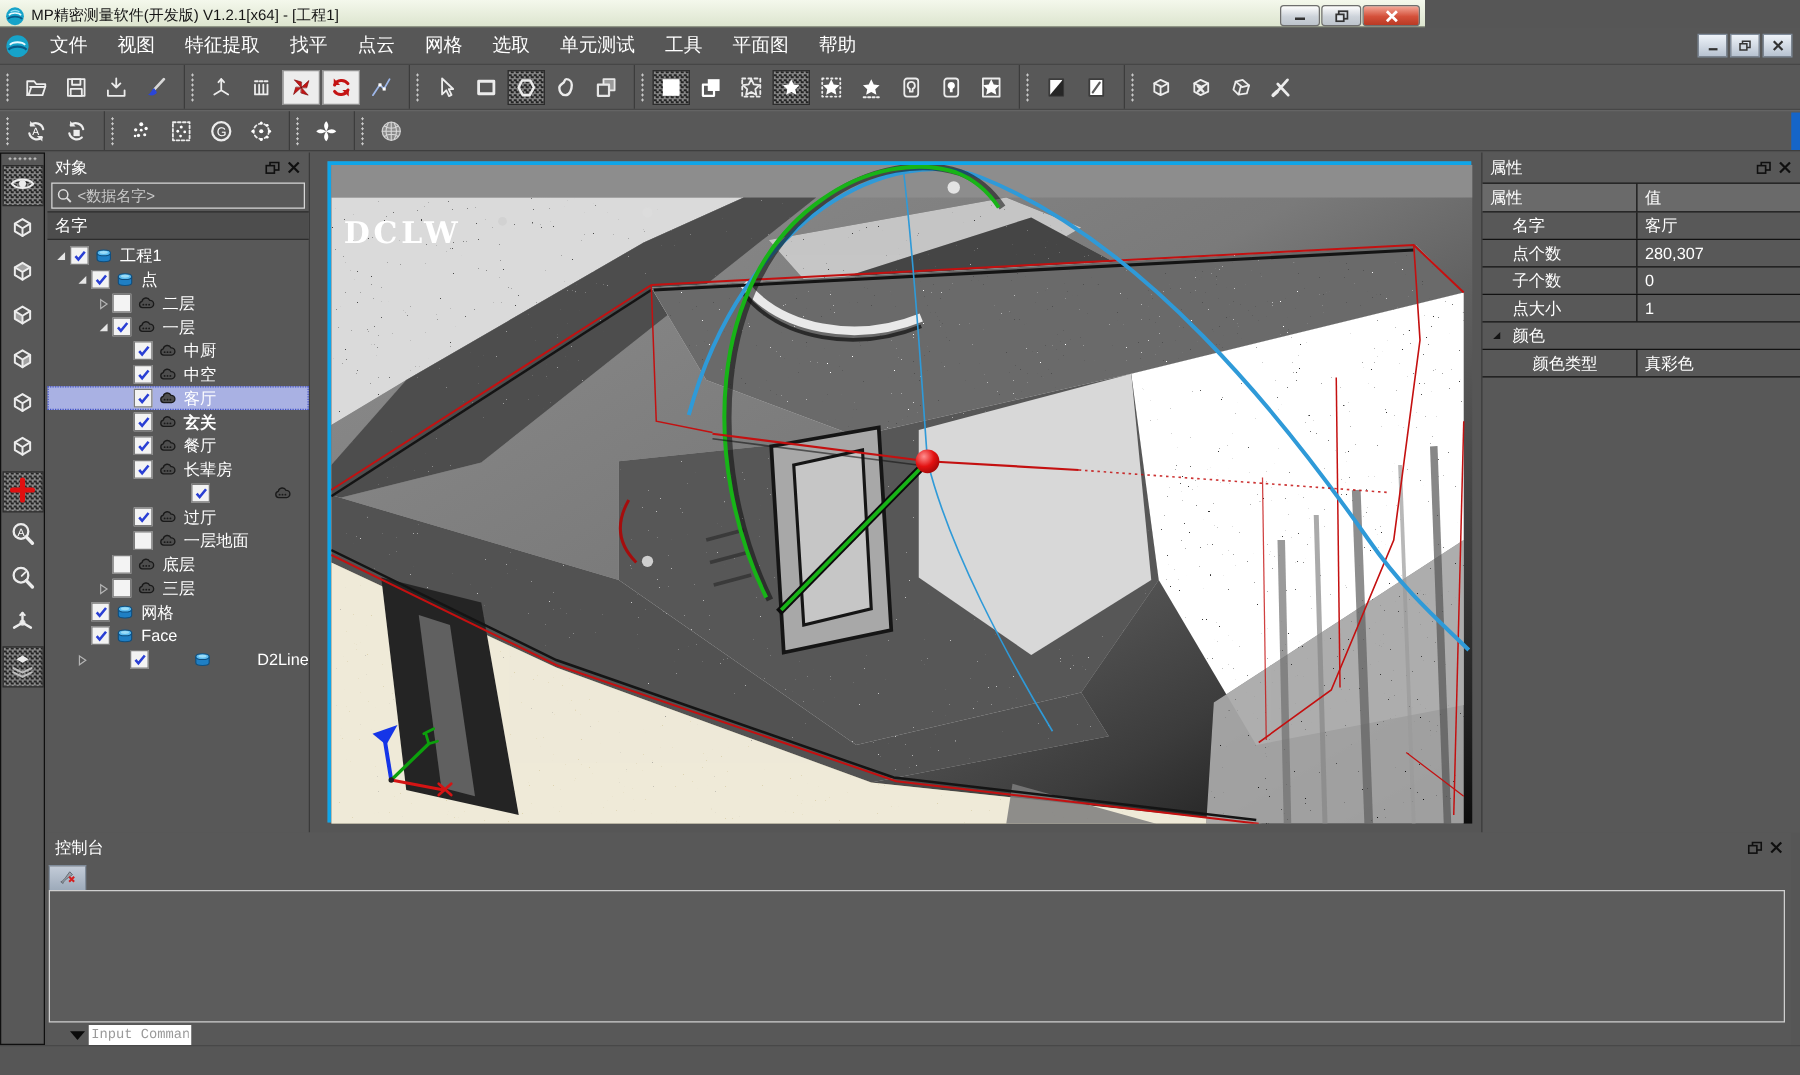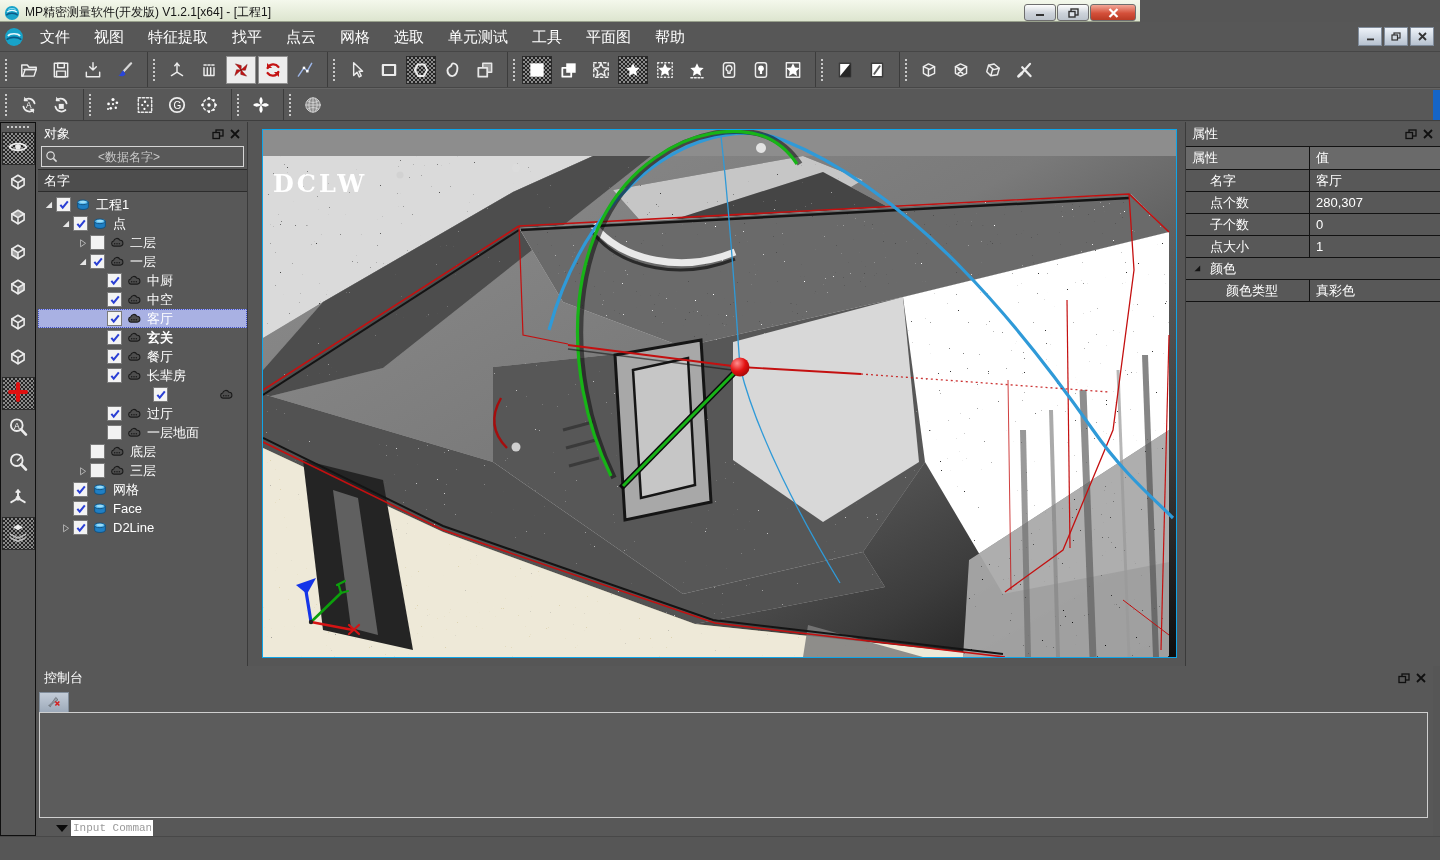--- a/index.html
+++ b/index.html
@@ -37,33 +37,33 @@
   #left-strip .tb-handle{width:24px;height:4px;margin:2px 0;background-size:4px 4px;}
   .sbtn{width:33px;height:33px;margin:1px 0;display:flex;align-items:center;justify-content:center;background:transparent;border:1px solid transparent;box-sizing:border-box;padding:0;}
   .sbtn.active{background-image:repeating-conic-gradient(#242424 0% 25%,#8a8a8a 0% 50%);background-size:4px 4px;border:1px solid #2c2c2c;}
   
   .panel-title{height:24px;display:flex;align-items:center;color:#fff;font-size:13px;padding:0 4px 0 6px;}
   .panel-title .sp{flex:1;}
   .pbtn{width:17px;height:15px;display:flex;align-items:center;justify-content:center;background:transparent;border:none;padding:0;}
   
   #objects-panel{top:122px;left:38px;width:210px;height:544px;background:#585858;border-right:1px solid #3a3a3a;box-sizing:border-box;}
   #search-row{margin:0 3px 2px 3px;height:19px;border:1px solid #d6d6d6;display:flex;align-items:center;padding:0 3px;}
-  #search-input{flex:1;background:transparent;border:none;outline:none;color:#fef9c3;font-size:12px;width:100%;margin-left:36px;}
+  #search-input{flex:1;background:transparent;border:none;outline:none;color:#fef9c3;font-size:12px;width:100%;}
   #search-input::placeholder{color:#c9c9c9;}
   #name-header{height:21px;background:#4d4d4d;border-top:1px solid #2c2c2c;border-bottom:1px solid #2c2c2c;color:#fff;font-size:13px;line-height:21px;padding-left:6px;}
   #tree{padding-top:3px;}
   .trow{height:19px;display:flex;align-items:center;color:#fff;font-size:13px;box-sizing:border-box;}
   .trow.sel{background:#a9b1e3;outline:1px dotted #4050c8;outline-offset:-1px;}
   .texp{width:13px;height:12px;display:flex;align-items:center;justify-content:center;flex:none;}
   .cb{width:13px;height:13px;background:#f3f3f3;border:1px solid #7a7a7a;margin:0 4px 0 1px;display:flex;align-items:center;justify-content:center;flex:none;box-sizing:content-box;}
   .ticon{width:17px;height:16px;margin-right:4px;display:flex;align-items:center;flex:none;}
   
   #vsplit{top:122px;left:248px;width:14px;height:544px;background:#565656;}
   
-  #viewport{top:129px;left:262px;width:915px;height:529px;border:1px solid #0ea5e9;box-sizing:border-box;background:#6f6f6f;}
+  #viewport{top:129px;left:262px;width:915px;height:529px;border:3px solid #0ea5e9;box-sizing:border-box;background:#6f6f6f;}
   
   #props-panel{top:122px;left:1185px;width:255px;height:544px;background:#585858;box-sizing:border-box;border-left:1px solid #3a3a3a;}
   #prop-header{display:flex;height:22px;background:#6a6a6a;border-top:1px solid #121212;border-bottom:1px solid #121212;color:#fff;font-size:13px;}
   #prop-header .c1{width:124px;line-height:22px;padding-left:6px;border-right:1px solid #121212;box-sizing:border-box;}
   #prop-header .c2{flex:1;line-height:22px;padding-left:6px;}
   .prow{display:flex;height:21px;border-bottom:1px solid #121212;color:#fff;font-size:13px;align-items:stretch;}
   .prow .pl{width:124px;border-right:1px solid #121212;box-sizing:border-box;display:flex;align-items:center;padding-left:24px;}
   .prow .pl.ind2{padding-left:40px;}
   .prow .pv{flex:1;display:flex;align-items:center;padding-left:6px;gap:4px;}
   .prow.group .pl{border-right:none;padding-left:6px;gap:4px;width:100%;}
@@ -923,21 +923,21 @@
         </span>
         <span class="ticon">
           <svg width="16" height="16" viewBox="0 0 18 18" fill="none" stroke="#ececec" stroke-width="1.3" stroke-linejoin="round" stroke-linecap="round">
             <path d="M3 6v5.5c0 1.4 2.7 2.5 6 2.5s6-1.1 6-2.5V6" fill="#1f7fc4" stroke="#0e4f80" stroke-width="1"></path>
             <ellipse cx="9" cy="6" rx="6" ry="2.6" fill="#5bbbf0" stroke="#0e4f80" stroke-width="1"></ellipse>
             <ellipse cx="9" cy="5.6" rx="3.6" ry="1.3" fill="#9adcf8" stroke="none"></ellipse>
           </svg>
         </span>
         <span>Face</span>
       </div>
-      <div class="trow" style="padding-left: 21px;">
+      <div class="trow" style="padding-left: 21px; justify-content: space-between;">
         <span class="texp">
           <svg width="11" height="11" viewBox="0 0 14 14">
             <path d="M4.5 3.5l6.5 4.5-6.5 4.5z" fill="none" stroke="#b4b4b4" stroke-width="1.2"></path>
           </svg>
         </span>
         <span class="cb">
           <svg width="11" height="11" viewBox="0 0 14 14">
             <path d="M3 7.5l3 3.5 6.5-8" stroke="#2a3fd4" stroke-width="2.6" fill="none"></path>
           </svg>
         </span>

